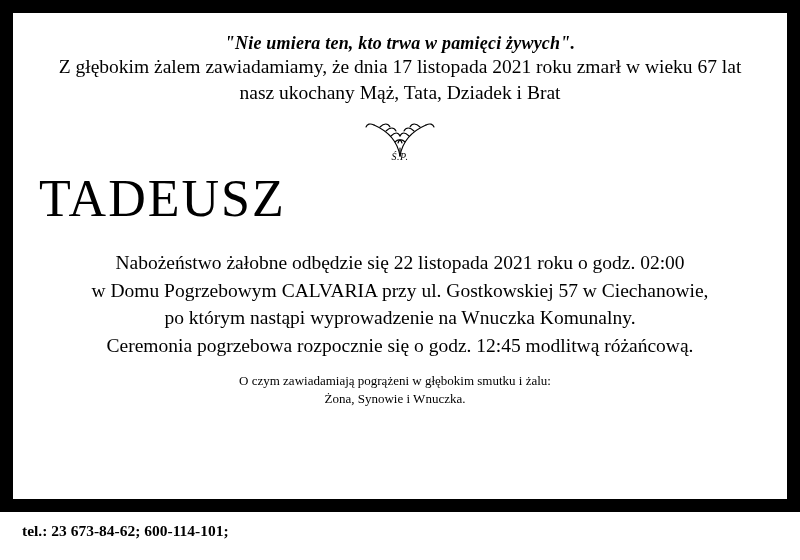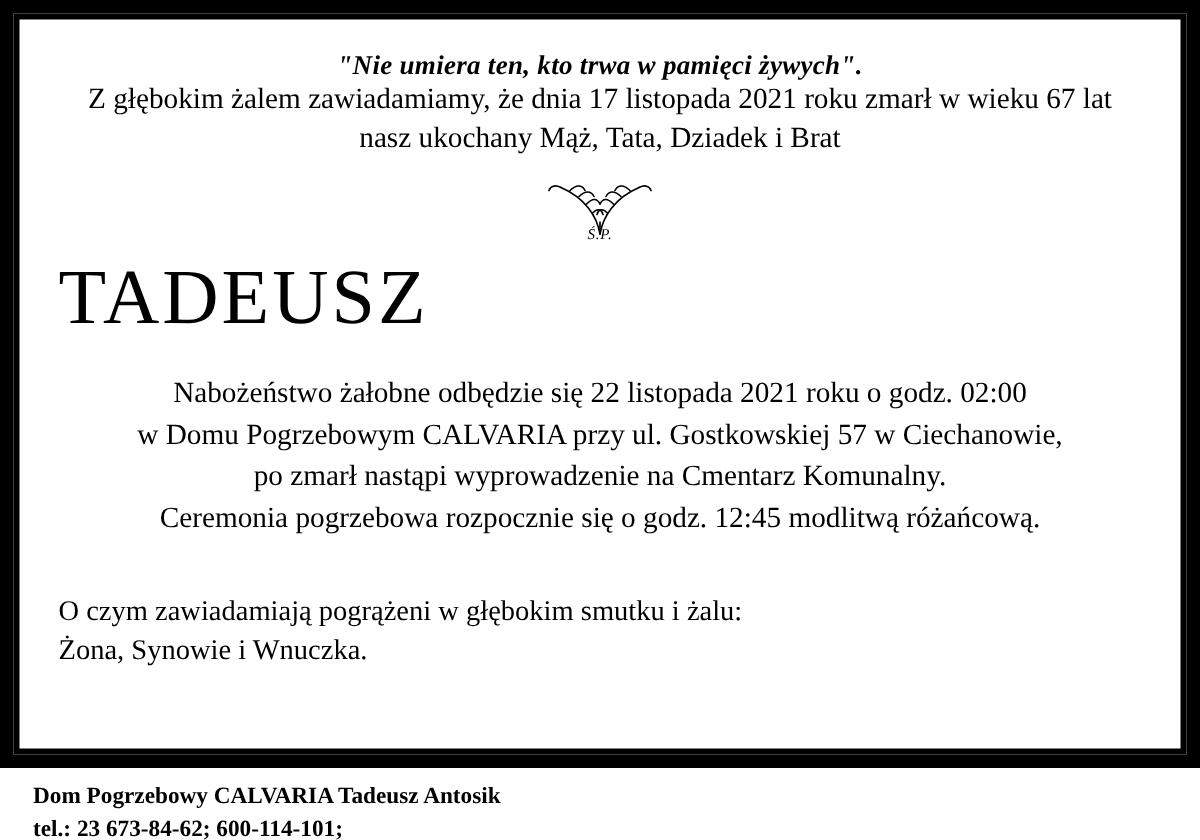--- a/index.html
+++ b/index.html
@@ -90,24 +90,24 @@
   }
 
   .service {
     text-align: center;
     font-size: 19.5px;
     line-height: 1.42;
     margin-top: 24px;
   }
 
   .closing {
-    text-align: left;
-    font-size: 19px;
+    text-align: center;
+    font-size: 13px;
     line-height: 1.4;
-    margin-top: 35px;
+    margin-top: 12px;
     padding-right: 10px;
   }
 
   .footer {
     position: absolute;
     left: 0;
     top: 512px;
     width: 800px;
     height: 48px;
     padding: 8px 0 0 22px;
@@ -154,28 +154,27 @@
         </svg>
         <span class="sp">Ś.P.</span>
       </span>
     </div>
 
     <div class="name-first">TADEUSZ</div>
 
     <div class="service">
       <div>Nabożeństwo żałobne odbędzie się 22 listopada 2021 roku o godz. 02:00</div>
       <div>w Domu Pogrzebowym CALVARIA przy ul. Gostkowskiej 57 w Ciechanowie,</div>
-      <div>po zmarł nastąpi wyprowadzenie na Cmentarz Komunalny.</div>
+      <div>po którym nastąpi wyprowadzenie na Wnuczka Komunalny.</div>
       <div>Ceremonia pogrzebowa rozpocznie się o godz. 12:45 modlitwą różańcową.</div>
     </div>
 
     <div class="closing">
       <div>O czym zawiadamiają pogrążeni w głębokim smutku i żalu:</div>
       <div>Żona, Synowie i Wnuczka.</div>
     </div>
 
   </div>
 </div>
 
 <div class="footer">
-  <div>Dom Pogrzebowy CALVARIA Tadeusz Antosik</div>
   <div>tel.: 23 673-84-62; 600-114-101;</div>
 </div>
 
 </body></html>

